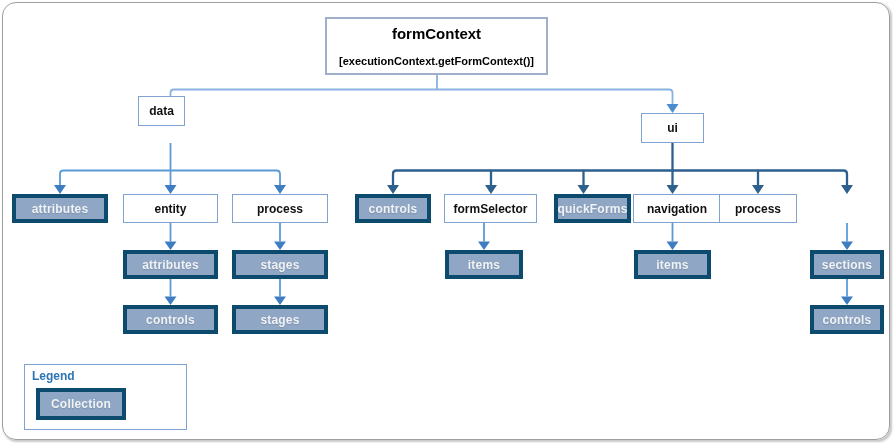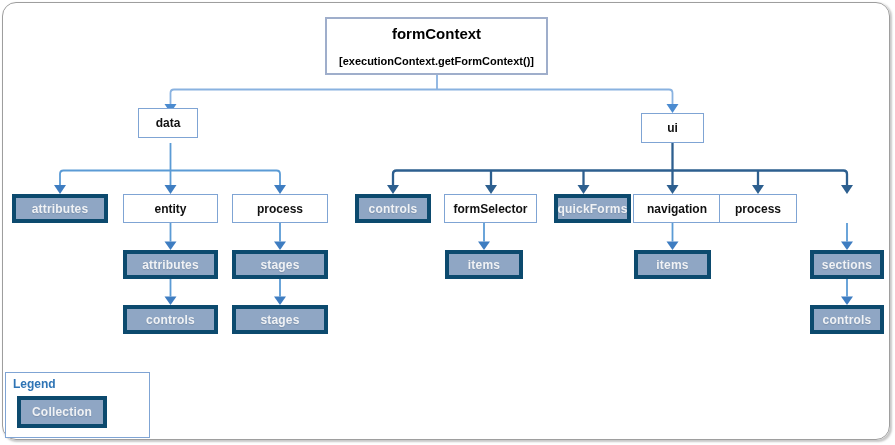--- a/index.html
+++ b/index.html
@@ -22,22 +22,22 @@
     background:#8FA6C4;border:4px solid #0c4a6e;color:#F0F2F5;
     text-shadow:0 1px 1px rgba(90,105,130,.35);letter-spacing:.2px;
   }
   .root{
     background:#fff;border:2px solid #9FAECB;color:#000;
     flex-direction:column;justify-content:center;gap:13px;
   }
   .root-title{font-size:15px;font-weight:bold;line-height:17px;}
   .root-sub{font-size:11px;font-weight:bold;line-height:13px;}
   .legend{
-    position:absolute;left:5px;top:364px;width:145px;height:66px;
-    background:#fff;border:1.6px solid #7FA4D4;box-sizing:border-box;margin-top:8px;
+    position:absolute;left:24px;top:364px;width:163px;height:66px;
+    background:#fff;border:1.6px solid #7FA4D4;box-sizing:border-box;
   }
   .legend-title{
     position:absolute;left:7px;top:4px;font-size:12px;font-weight:bold;color:#2E74B5;
   }
   .legend-chip{left:11px;top:23px;width:90px;height:32px;}
 </style>
 </head>
 <body>
 
 <div class="canvas">
@@ -100,21 +100,21 @@
       <polygon points="274,296.5 286,296.5 280,305"></polygon>
       <polygon points="841,296.5 853,296.5 847,305"></polygon>
     </g>
   </svg>
 
   <div class="node root" style="left:325px;top:17px;width:223px;height:58px">
     <div class="root-title">formContext</div>
     <div class="root-sub">[executionContext.getFormContext()]</div>
   </div>
 
-  <div class="node outline" style="left:138px;top:108px;width:60px;height:30px">data</div>
+  <div class="node outline" style="left:138px;top:96px;width:47px;height:30px">data</div>
   <div class="node outline" style="left:641px;top:113px;width:63px;height:30px">ui</div>
 
   <div class="node filled" style="left:12px;top:194px;width:96px;height:29px">attributes</div>
   <div class="node outline" style="left:123px;top:194px;width:95px;height:29px">entity</div>
   <div class="node outline" style="left:232px;top:194px;width:96px;height:29px">process</div>
 
   <div class="node filled" style="left:355px;top:194px;width:76px;height:29px">controls</div>
   <div class="node outline" style="left:444px;top:194px;width:93px;height:29px">formSelector</div>
   <div class="node filled" style="left:554px;top:194px;width:77px;height:29px">quickForms</div>
   <div class="node outline" style="left:633px;top:194px;width:88px;height:29px">navigation</div>

